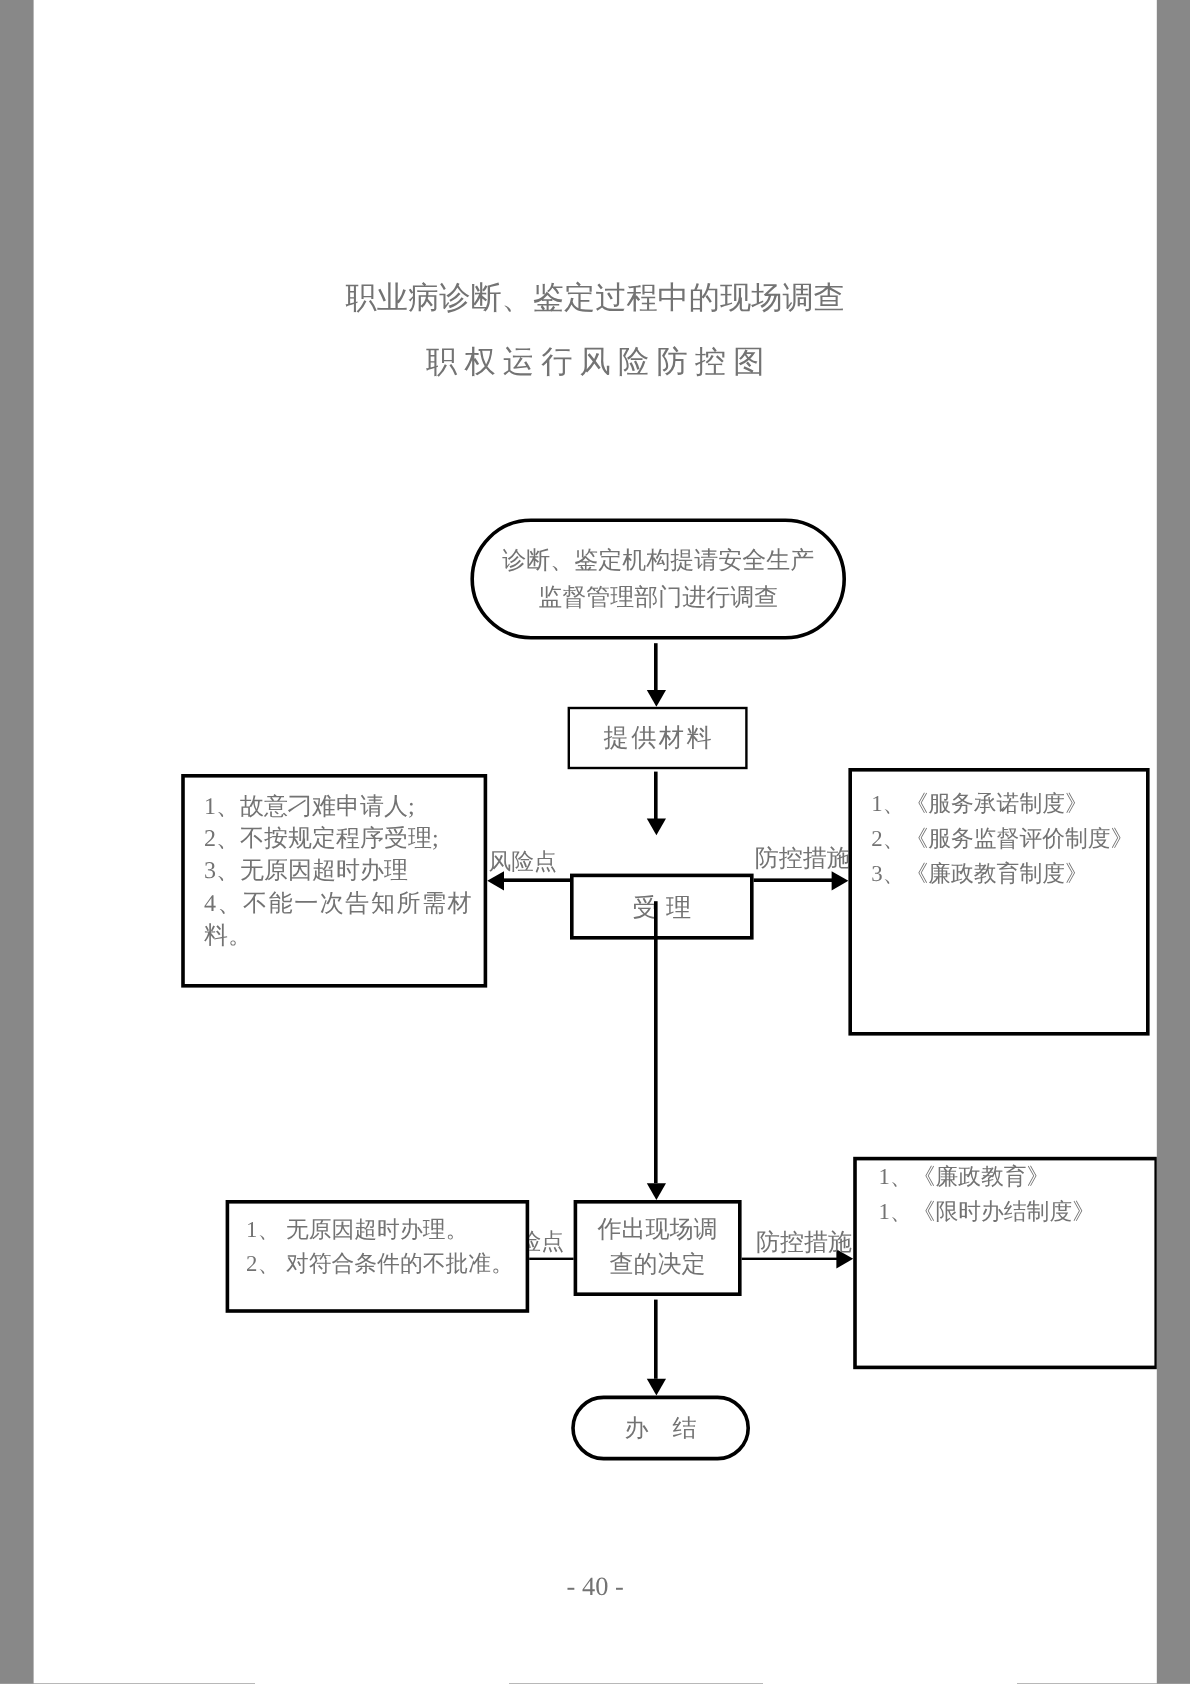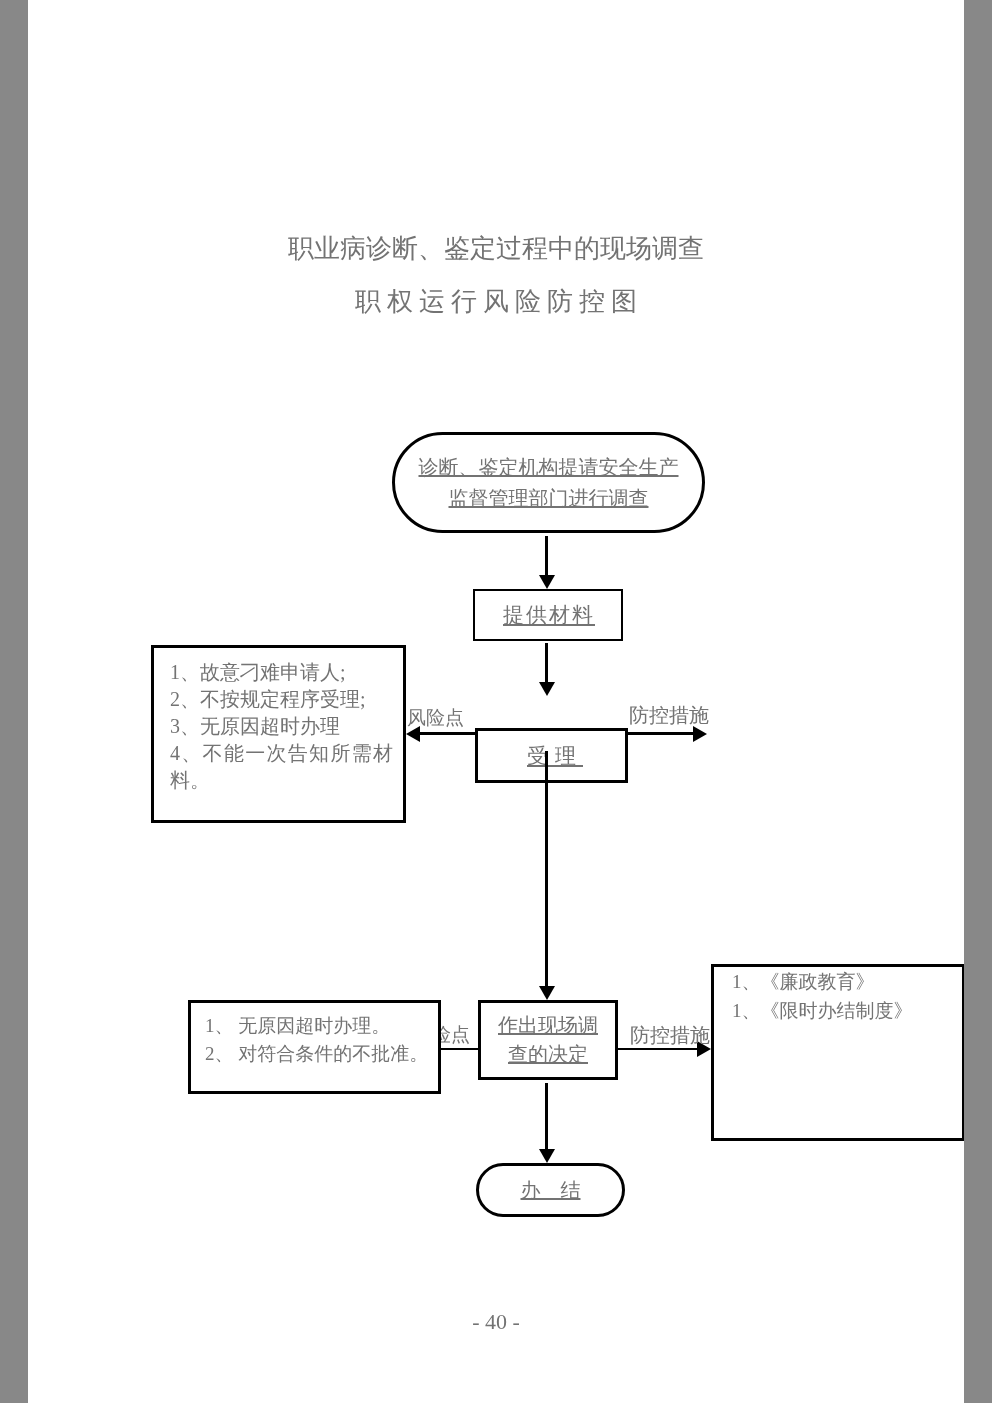--- a/index.html
+++ b/index.html
@@ -7,21 +7,20 @@
     position:relative;width:936px;height:1403px;background:#ffffff;
     font-family:"Liberation Serif","DejaVu Serif",serif;color:#737373;
     margin:0 auto;overflow:hidden;
   }
   .abs{position:absolute;}
   .title{width:100%;text-align:center;font-size:26px;}
   .node{
     position:absolute;box-sizing:border-box;background:#fff;border:3px solid #000;
     display:flex;flex-direction:column;align-items:center;justify-content:center;
     text-align:right;
-    text-decoration:underline;
   }
   .oval{border-radius:60px;}
   .sidebox{
     position:absolute;box-sizing:border-box;background:#fff;border:3px solid #000;
     text-align:left;
   }
   .sidebox .item{white-space:pre-wrap;}
   .nowrap .item{white-space:pre;}
   .justify .item{white-space:normal;text-align:justify;}
   .vline{position:absolute;background:#000;}
@@ -80,20 +79,25 @@
   </div>
   <div class="flow-label" style="left:601px;top:702px;">防控措施</div>
 
   <div class="sidebox justify" style="left:123px;top:645px;width:255px;height:178px;font-size:20px;line-height:27px;padding:11px 10px 0 16px;">
     <div class="item">1、故意刁难申请人;</div>
     <div class="item">2、不按规定程序受理;</div>
     <div class="item">3、无原因超时办理</div>
     <div class="item">4、不能一次告知所需材料。</div>
   </div>
 
+  <div class="sidebox nowrap" style="left:679px;top:640px;width:251px;height:223px;font-size:19px;line-height:29px;padding:13px 0 0 16px;">
+    <div class="item">1、《服务承诺制度》</div>
+    <div class="item">2、《服务监督评价制度》</div>
+    <div class="item">3、《廉政教育制度》</div>
+  </div>
 
   <div>
     <div class="vline" style="left:517px;top:751px;width:3px;height:235px;"></div>
     <div class="tri-down" style="left:511px;top:986px;"></div>
   </div>
 
   <div class="node" style="left:450px;top:1000px;width:140px;height:80px;font-size:20px;line-height:29px;">
     <div>作出现场调</div>
     <div>查的决定</div>
   </div>

